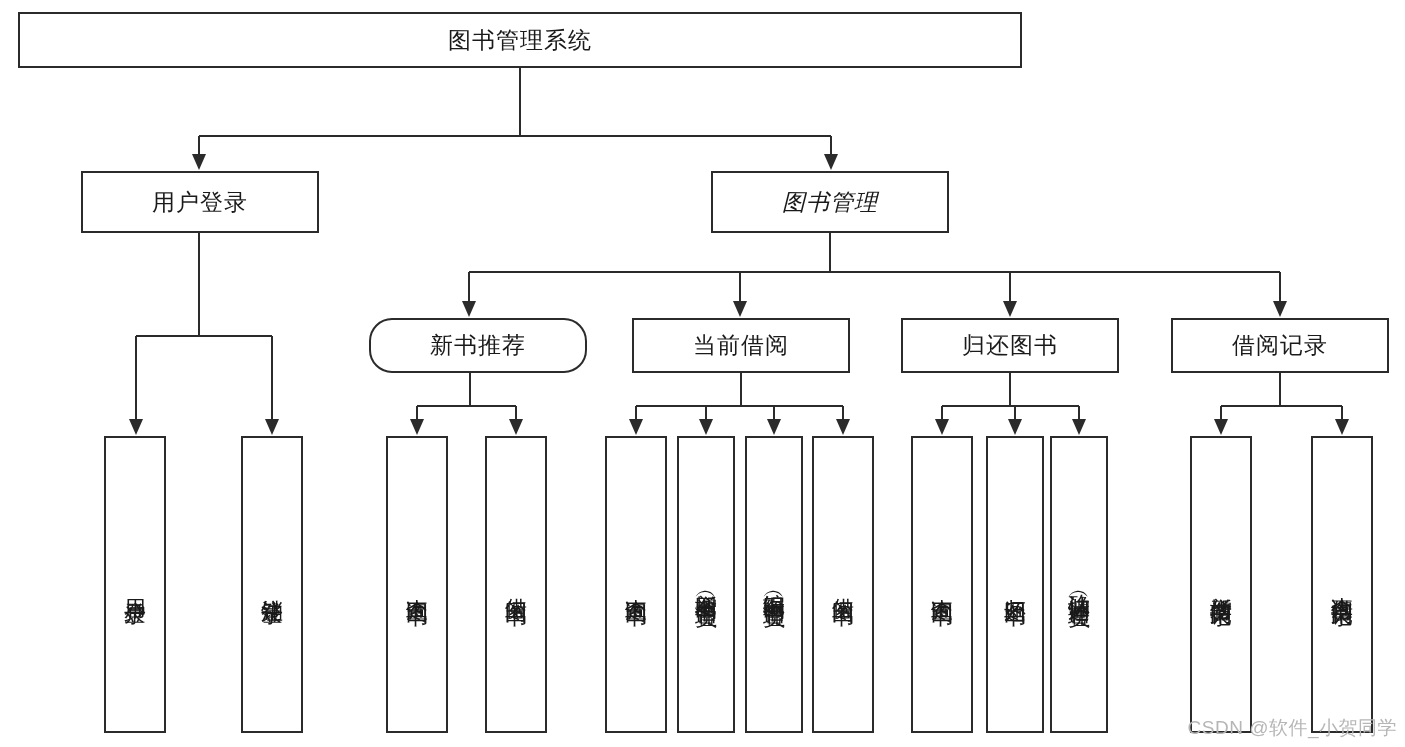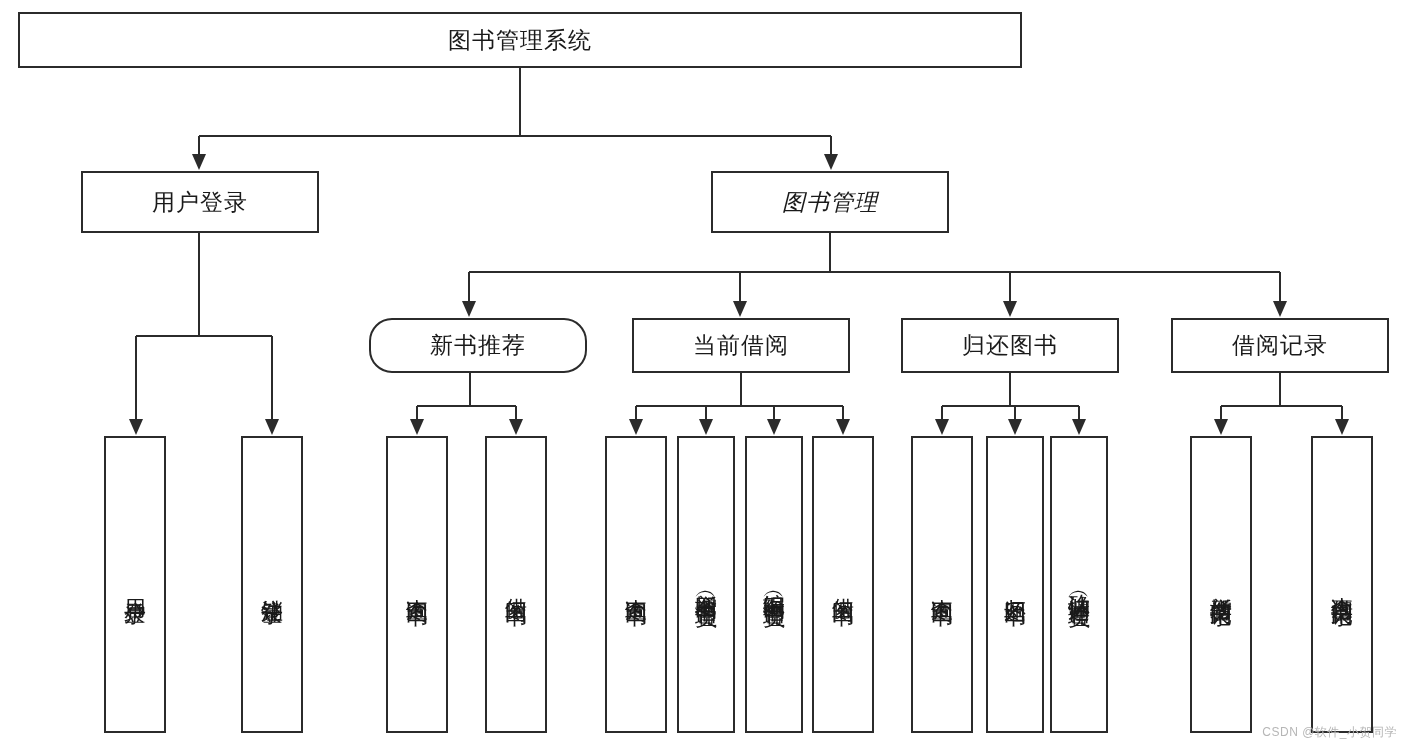--- a/index.html
+++ b/index.html
@@ -49,21 +49,21 @@
     line-height: 1.18;
     letter-spacing: 2px;
   }
   .node .htext {
     white-space: nowrap;
   }
   #watermark {
     position: absolute;
     right: 8px;
     bottom: 6px;
-    font-size: 12px;
+    font-size: 19px;
     color: #b6b6b6;
     letter-spacing: 0.5px;
     white-space: nowrap;
     text-align: right;
   }
 </style>
 </head>
 <body>
 
 <div id="canvas">

